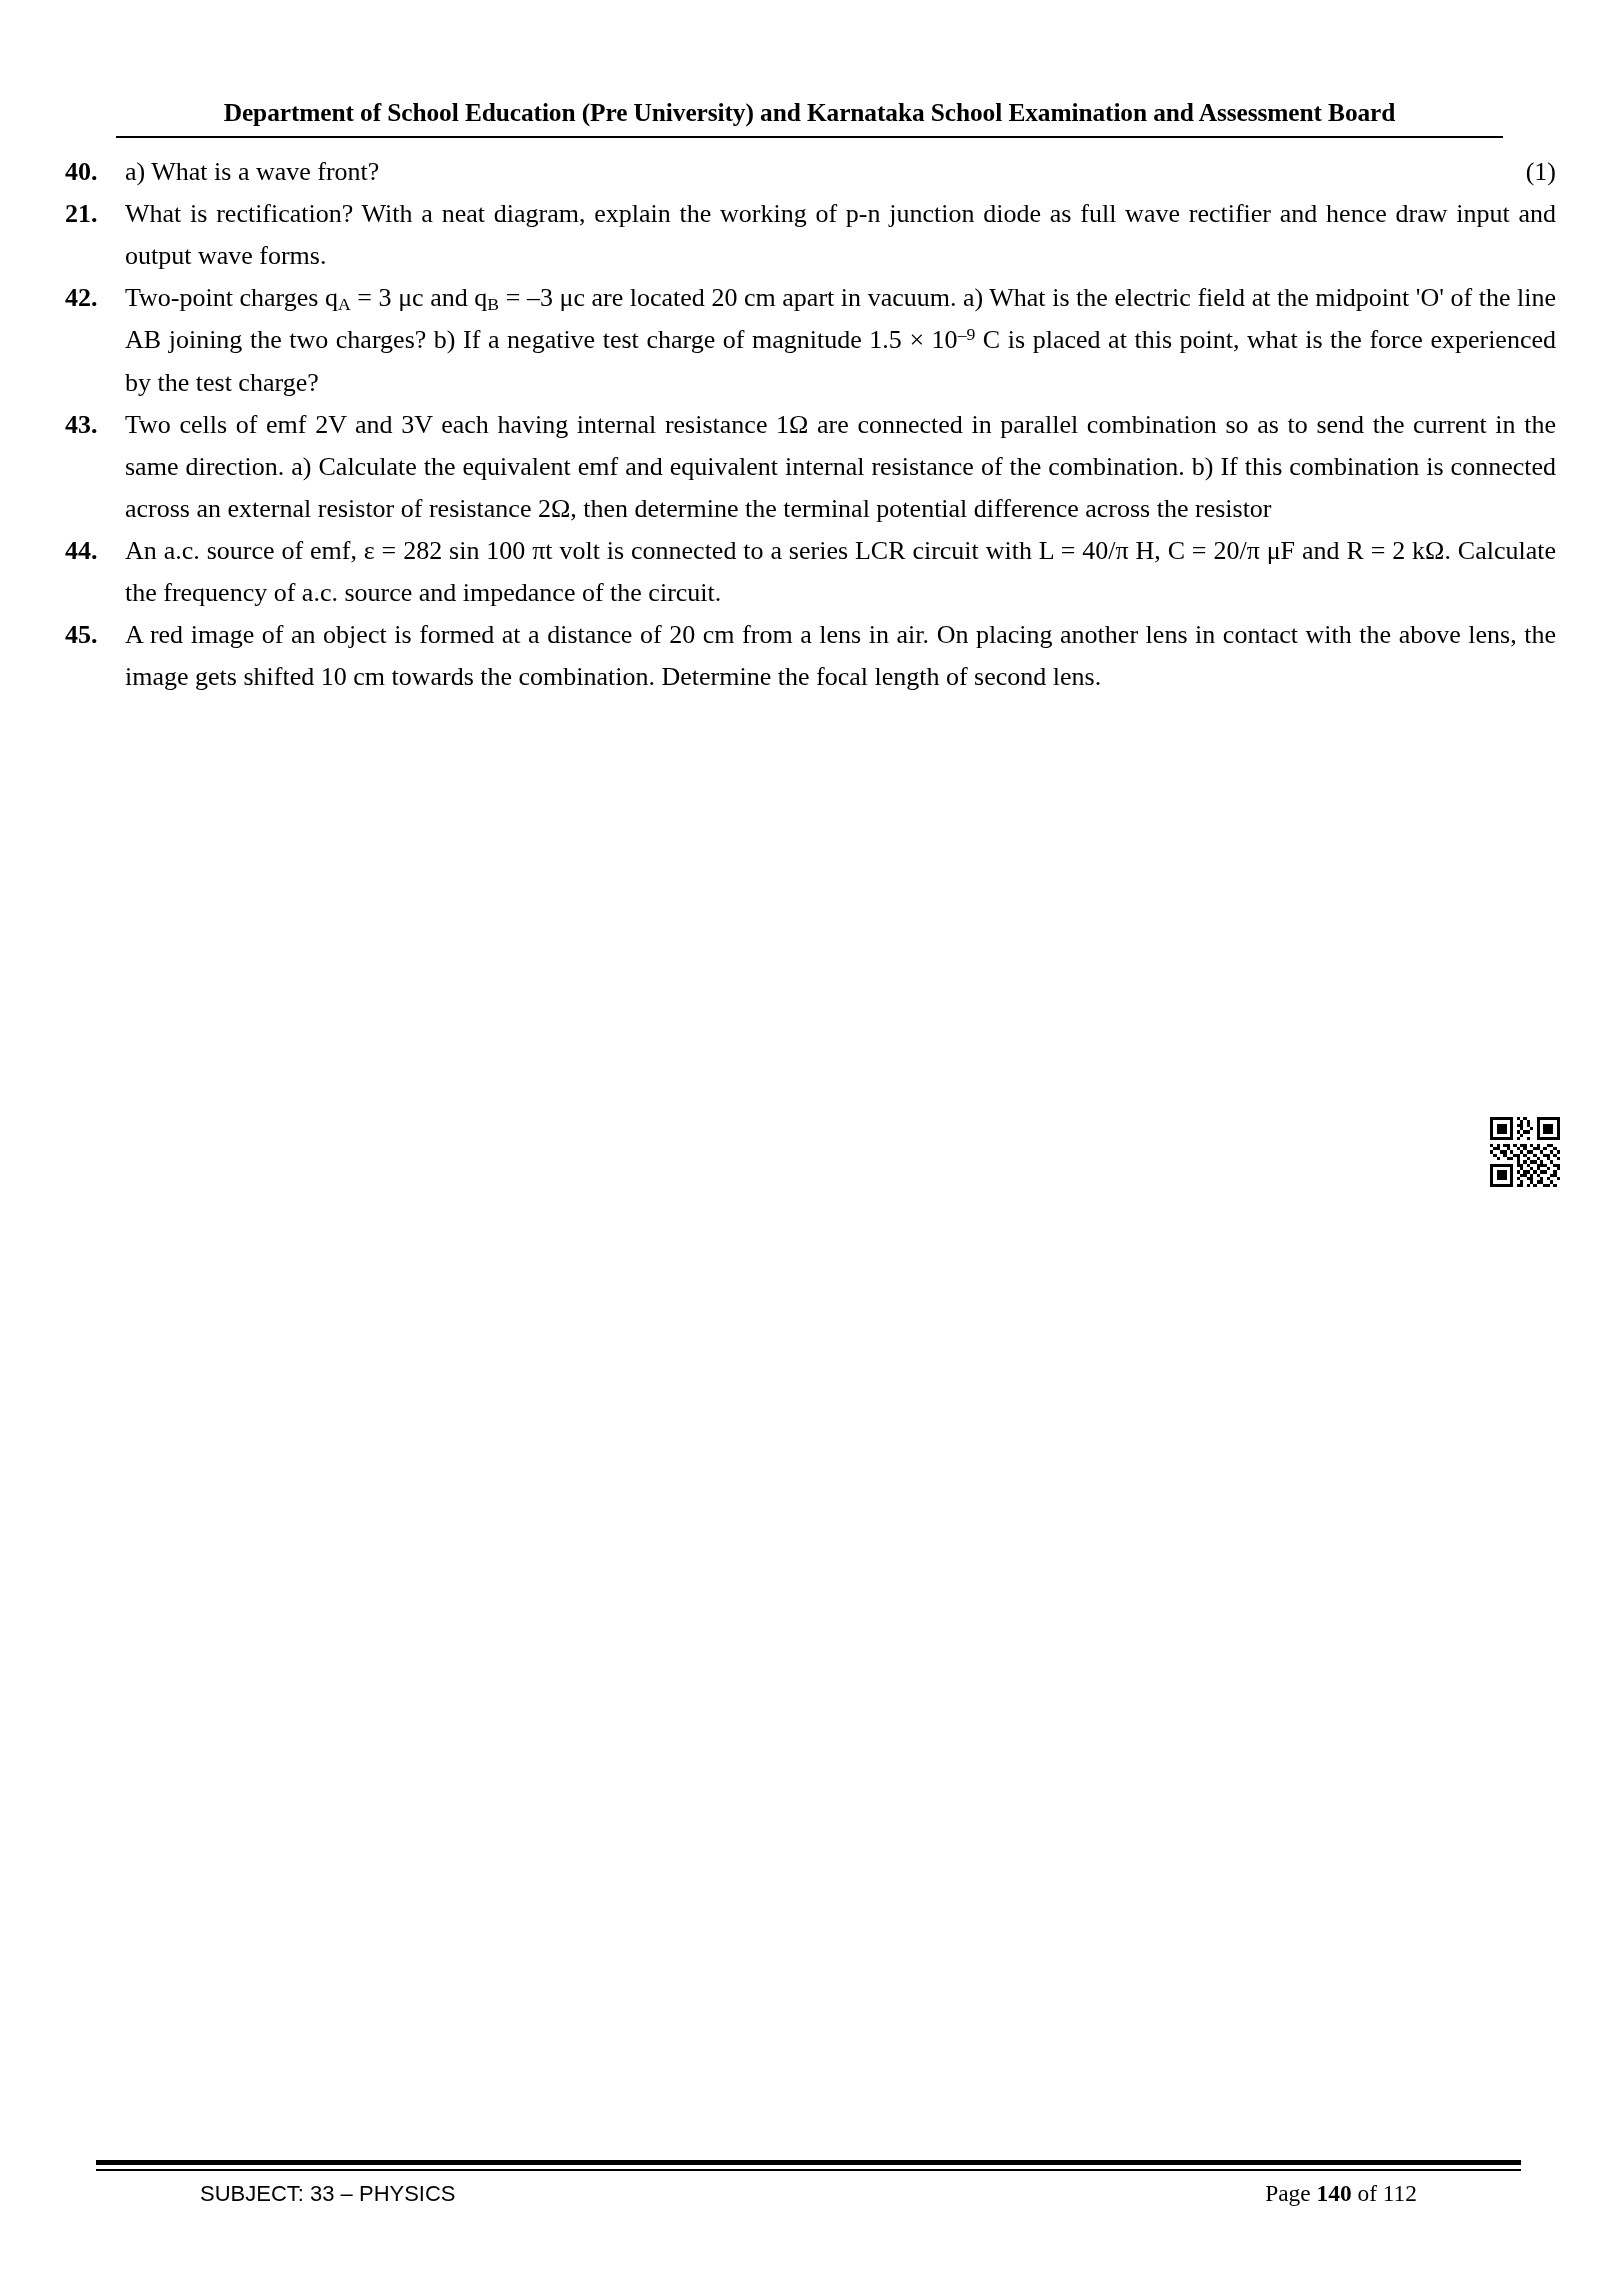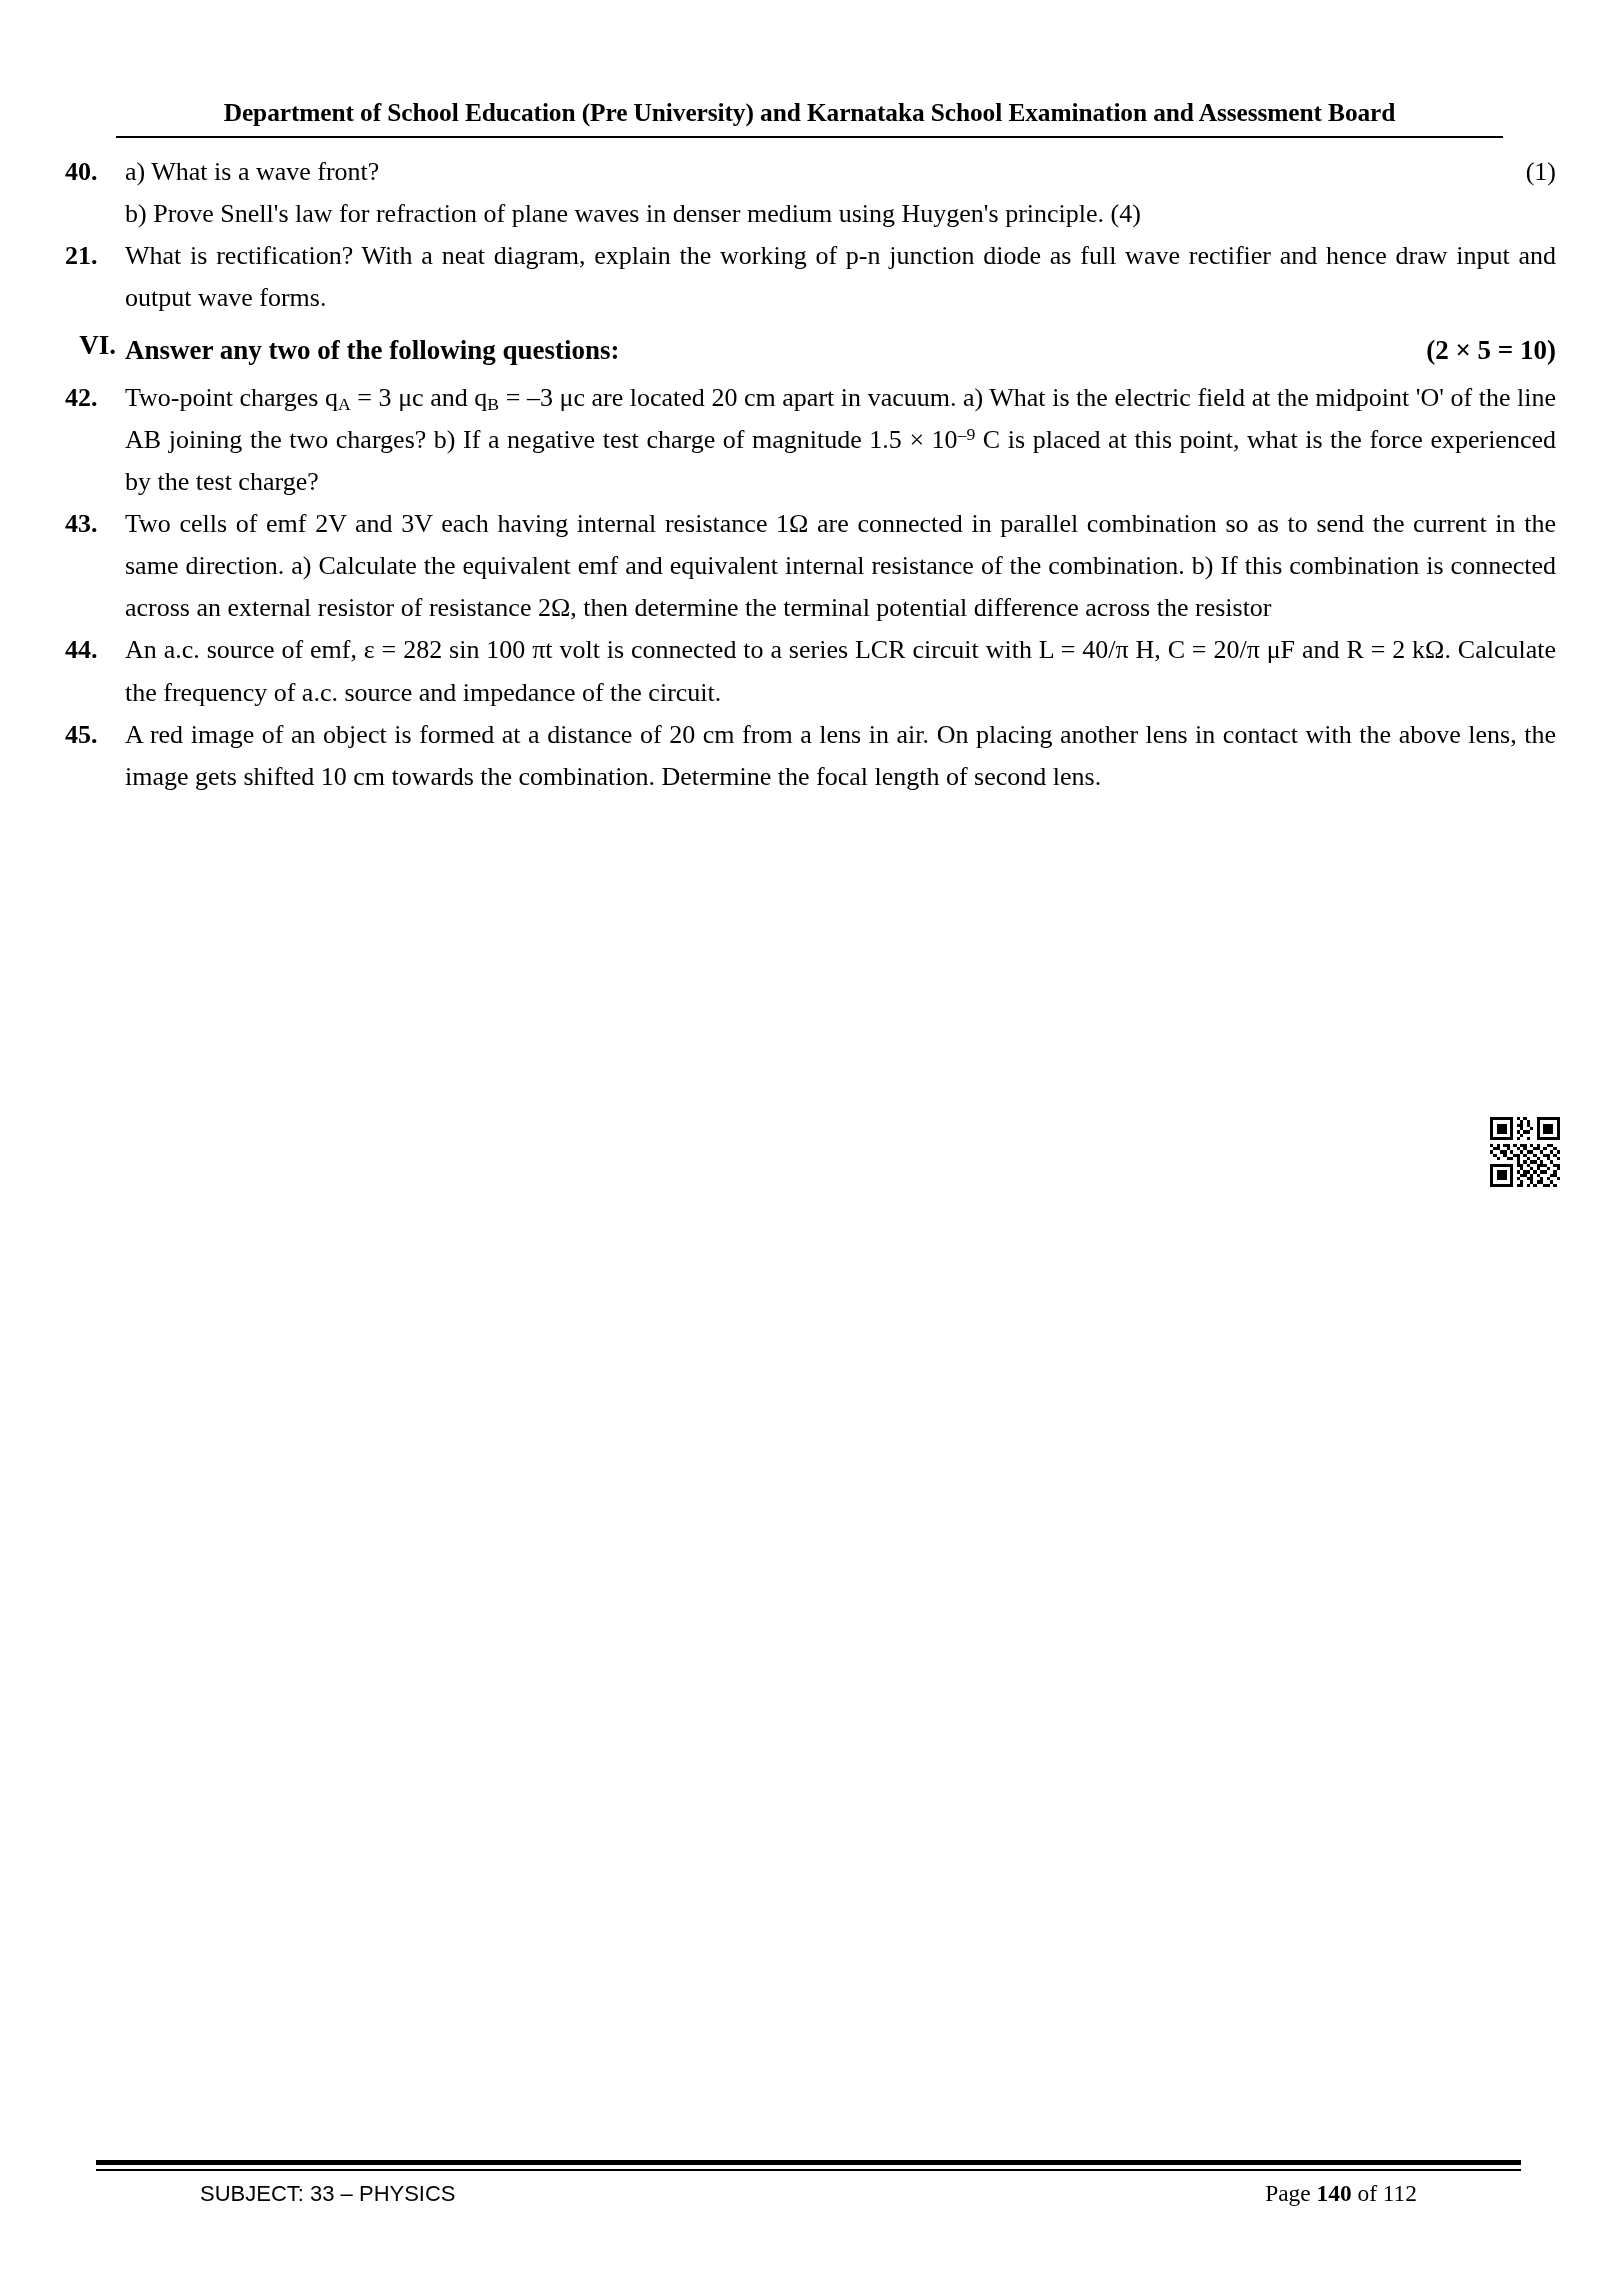--- a/index.html
+++ b/index.html
@@ -166,40 +166,26 @@
 
     <div class="q-row">
       <div class="q-num">40.</div>
       <div class="q-body nojust">
         <span class="marks-right">(1)</span>
         <span>a)</span>
         <span>What is a wave front?</span>
       </div>
     </div>
 
-    <div class="sub-row">
-      <div class="sub-spacer"></div>
-      <div class="q-body nojust">
-        <span>b)</span>
-        <span>Prove Snell's law for refraction of plane waves in denser medium using Huygen's principle. (4)</span>
-      </div>
-    </div>
 
     <div class="q-row">
       <div class="q-num">21.</div>
       <div class="q-body">What is rectification? With a neat diagram, explain the working of p-n junction diode as full wave rectifier and hence draw input and output wave forms.</div>
     </div>
 
-    <div class="section-row">
-      <div class="section-label">VI.</div>
-      <div class="section-title">
-        <span class="section-marks" style="float:right;">(2 × 5 = 10)</span>
-        <span>Answer any two of the following questions:</span>
-      </div>
-    </div>
 
     <div class="q-row">
       <div class="q-num">42.</div>
       <div class="q-body">Two-point charges q<sub>A</sub> = 3 μc and q<sub>B</sub> = –3 μc are located 20 cm apart in vacuum. a) What is the electric field at the midpoint 'O' of the line AB joining the two charges? b) If a negative test charge of magnitude 1.5 × 10<sup>–9</sup> C is placed at this point, what is the force experienced by the test charge?</div>
     </div>
 
     <div class="q-row">
       <div class="q-num">43.</div>
       <div class="q-body">Two cells of emf 2V and 3V each having internal resistance 1Ω are connected in parallel combination so as to send the current in the same direction. a) Calculate the equivalent emf and equivalent internal resistance of the combination. b) If this combination is connected across an external resistor of resistance 2Ω, then determine the terminal potential difference across the resistor</div>
     </div>

